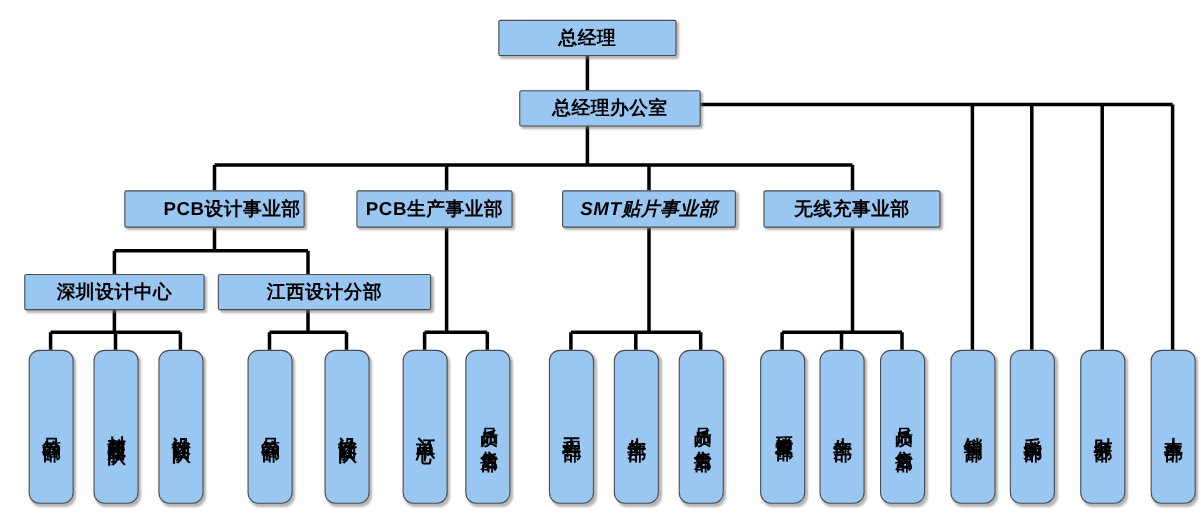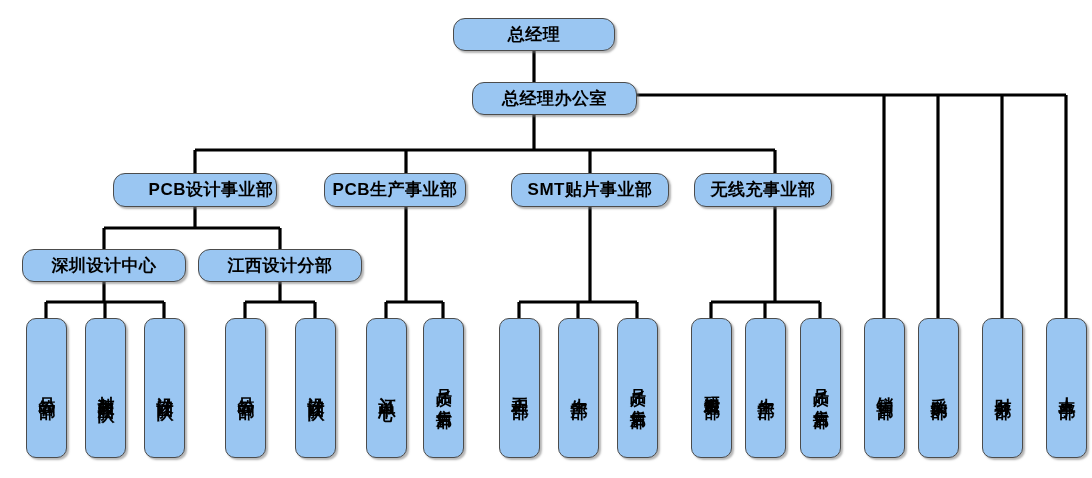--- a/index.html
+++ b/index.html
@@ -33,21 +33,21 @@
     border: 1.4px solid #4c4c4c;
     border-radius: 9px;
     box-shadow: 2px 2px 2px rgba(120,120,120,0.55);
     display: flex;
     align-items: center;
     justify-content: center;
     color: #000000;
     z-index: 5;
   }
   .node.horiz {
-    border-radius: 12px;
+    border-radius: 2px;
   }
   .node-label {
     display: block;
     line-height: 1.14;
     letter-spacing: 0.5px;
     white-space: nowrap;
   }
   .node.horiz .node-label {
     font-size: 17px;
     font-weight: 600;
@@ -139,31 +139,31 @@
   <div class="node horiz" style="left:472px; top:82px; width:165px; height:33px;">
     <span class="node-label">总经理办公室</span>
   </div>
 
   <div class="node horiz" style="left:113px; top:173px; width:164px; height:34px;padding-left:32px;">
     <span class="node-label">PCB设计事业部</span>
   </div>
   <div class="node horiz" style="left:324px; top:173px; width:142px; height:34px;">
     <span class="node-label">PCB生产事业部</span>
   </div>
-  <div class="node horiz" style="left:511px; top:173px; width:158px; height:34px;">
+  <div class="node horiz" style="left:511px; top:173px; width:158px; height:34px;font-style:italic;">
     <span class="node-label">SMT贴片事业部</span>
   </div>
-  <div class="node horiz" style="left:694px; top:173px; width:138px; height:34px;">
+  <div class="node horiz" style="left:694px; top:173px; width:161px; height:34px;">
     <span class="node-label">无线充事业部</span>
   </div>
 
   <div class="node horiz" style="left:22px; top:249px; width:164px; height:33px;">
     <span class="node-label">深圳设计中心</span>
   </div>
-  <div class="node horiz" style="left:198px; top:249px; width:164px; height:33px;">
+  <div class="node horiz" style="left:198px; top:249px; width:194px; height:33px;">
     <span class="node-label">江西设计分部</span>
   </div>
 
   <div class="node vert" style="left:26px; top:318px; width:41px; height:140px;">
     <span class="node-label">品管部</span>
   </div>
   <div class="node vert" style="left:85px; top:318px; width:41px; height:140px;">
     <span class="node-label">封装库团队</span>
   </div>
   <div class="node vert" style="left:144px; top:318px; width:41px; height:140px;">

